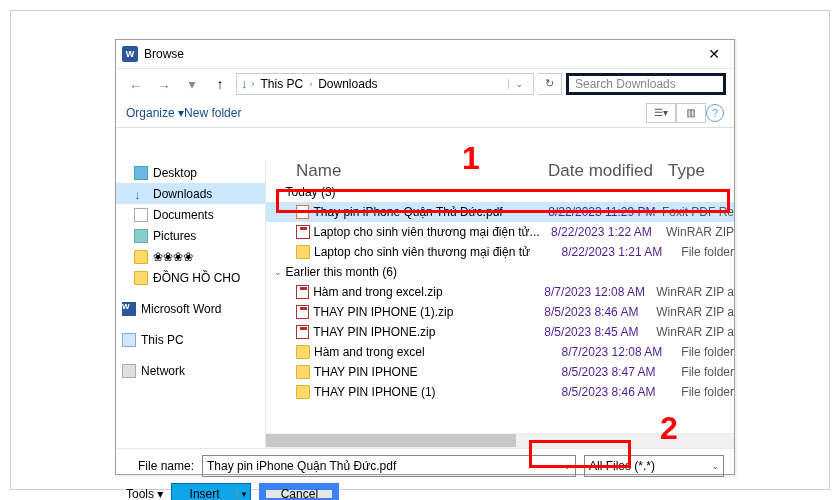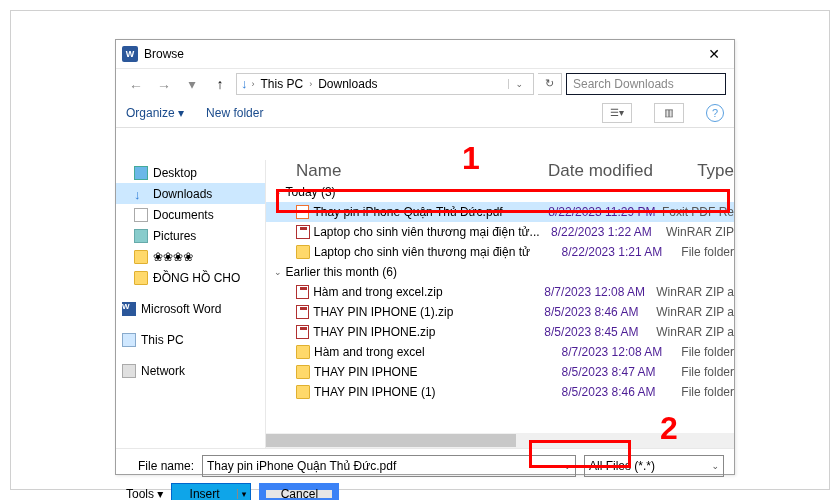--- a/index.html
+++ b/index.html
@@ -11,43 +11,43 @@
   .title-text { flex:1; }
   .title-close { font-size: 14px; padding: 0 8px; cursor: default; }
   .addrbar { height: 30px; display:flex; align-items:center; gap:4px; padding: 0 8px; border-top:1px solid #e8e8e8; }
   .nav-btn { width:24px; height:24px; display:flex; align-items:center; justify-content:center; color:#888; font-size:14px; }
   .nav-btn.enabled { color:#000; }
   .addr-path { flex:1; height:22px; border:1px solid #ccc; display:flex; align-items:center; font-size:12px; padding:0 4px; gap:4px;}
   .addr-path .seg { padding:0 2px; }
   .addr-path .chev { color:#666; font-size:9px;}
   .addr-drop { color:#666; font-size:9px; padding:0 6px; border-left:1px solid #ccc; margin-left:auto;}
   .refresh { width:24px; height:22px; border:1px solid #ccc; border-left:none; display:flex;align-items:center;justify-content:center; font-size:11px; color:#555;}
-  .search { width:160px; height:22px; border:1px solid #0f172a; font-size:12px; padding:0 6px; color:#888; display:flex; align-items:center; gap:4px;}
-  .toolbar2 { height:30px; display:flex; align-items:center; padding:0 10px; gap:22px; font-size:12px; color:#1a4b8c; border-bottom:1px solid #e0e0e0;}
+  .search { width:160px; height:22px; border:3px solid #0f172a; font-size:12px; padding:0 6px; color:#888; display:flex; align-items:center; gap:4px;}
+  .toolbar2 { height:30px; display:flex; align-items:center; padding:0 10px; font-size:12px; color:#1a4b8c; border-bottom:1px solid #e0e0e0;}
   .toolbar2 .spacer { flex:1; }
   .view-btn { width:30px; height:20px; border:1px solid #ccc; display:flex; align-items:center; justify-content:center; font-size:10px; color:#555;}
   .help-btn { width:18px; height:18px; border:1px solid #5aa0e0; border-radius:50%; color:#5aa0e0; display:flex;align-items:center;justify-content:center; font-size:11px;}
   .body { display:flex; height: 288px; margin-top: 32px; }
   .sidebar { width: 150px; border-right:1px solid #e8e8e8; overflow:hidden; font-size:12px; padding-top:2px;}
   .side-item { display:flex; align-items:center; height:21px; padding-left:18px; gap:5px; white-space:nowrap;}
   .side-item.sel { background:#cce8ff; }
   .side-item .ico { width:14px; height:14px; display:inline-block; }
   .ico-desktop { background:#6bb7e8; border:1px solid #4a9; }
   .ico-downloads { color:#2e7cd6; font-size:13px; }
   .ico-documents { background:#fff; border:1px solid #aaa; }
   .ico-pictures { background:#8cc; border:1px solid #6aa; }
   .ico-folder { background:#ffd96b; border:1px solid #e0b030; border-radius:1px; }
   .ico-word { background:#2b579a; color:#fff; font-size:8px; display:flex;align-items:center;justify-content:center; font-weight:bold;}
   .ico-pc { background:#d0e8ff; border:1px solid #8ac; }
   .ico-network { background:#e0e0e0; border:1px solid #aaa; }
   .filepane { flex:1; font-size:12px; overflow:hidden; position:relative;}
   .cols-header { display:flex; height:22px; align-items:center; color:#555; font-size:17px; padding-left:30px;}
   .col-name { width:252px; }
   .col-date { width:120px; }
-  .col-type { flex:1;text-align:right; }
+  .col-type { flex:1; }
   .group { padding-left:8px; color:#000; font-size:12px; display:flex; align-items:center; height:20px; gap:4px;}
   .group .chev { font-size:9px; color:#666;}
   .row { display:flex; align-items:center; height:20px; padding-left:30px; white-space:nowrap;}
   .row.sel { background:#cce8ff; }
   .row .fico { width:14px; height:14px; margin-right:4px; display:inline-block;}
   .fico-pdf { background:#fff; border:1px solid #f07030; }
   .fico-folder { background:#ffd96b; border:1px solid #e0b030; border-radius:1px;}
   .fico-zip { background:#fff; border:1px solid #b03030; position:relative;}
   .fico-zip::after { content:""; position:absolute; left:3px; top:1px; width:7px; height:3px; background:#b03030;}
   .row .rn { width:248px; overflow:hidden; text-overflow:ellipsis;}

